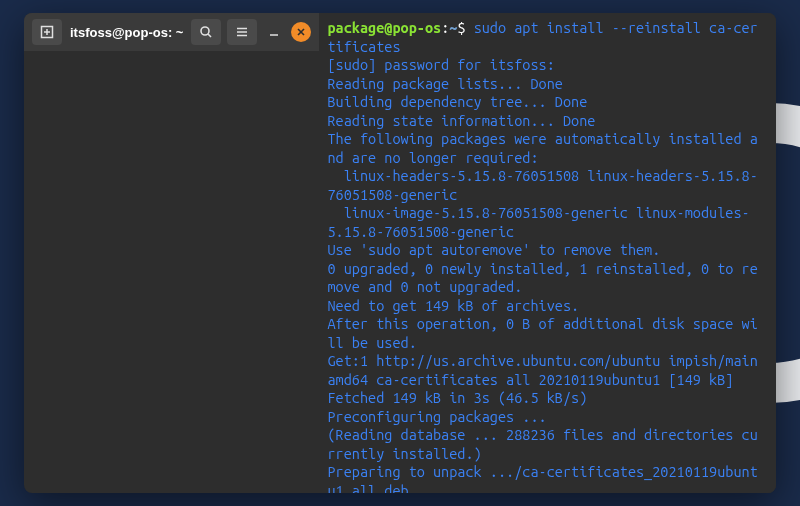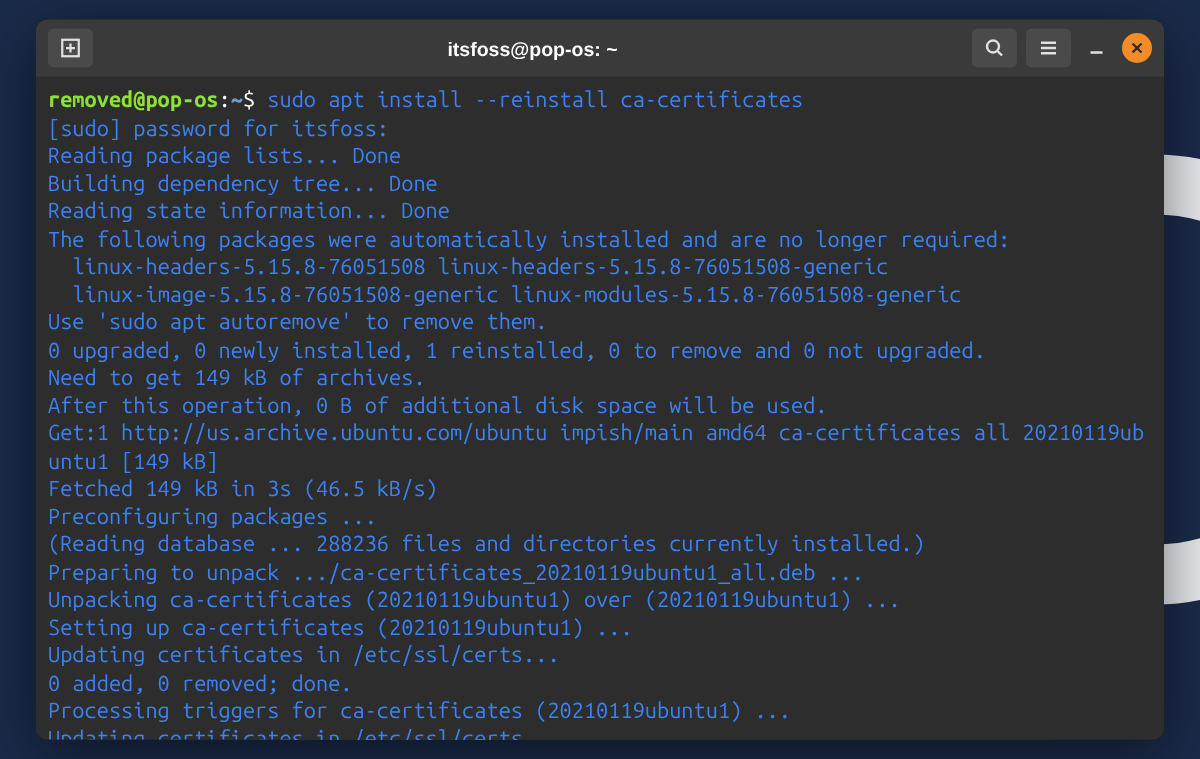--- a/index.html
+++ b/index.html
@@ -26,21 +26,21 @@
       opacity: 0.9;
     }
     .window {
       width: 752px;
       height: 480px;
       background: #2d2d2d;
       border-radius: 8px;
       overflow: hidden;
       box-shadow: 0 10px 40px rgba(0,0,0,0.5);
       display: flex;
-      flex-direction: column;
+      flex-direction: row;
       position: relative;
       z-index: 1;
     }
     .titlebar {
       height: 38px;
       background: #3a3a3a;
       display: flex;
       align-items: center;
       padding: 0 8px;
       gap: 8px;
@@ -144,21 +144,21 @@
       </div>
       <div class="win-close">
         <svg width="10" height="10" viewBox="0 0 10 10">
           <line x1="2" y1="2" x2="8" y2="8" stroke="currentColor" stroke-width="1.6"></line>
           <line x1="8" y1="2" x2="2" y2="8" stroke="currentColor" stroke-width="1.6"></line>
         </svg>
       </div>
     </div>
   </div>
 
-  <div class="terminal"><span class="prompt-user">removed@pop-os</span><span class="prompt-colon">:</span><span class="prompt-path">~</span><span class="prompt-colon">$ </span><span class="cmd">sudo apt install --reinstall ca-certificates</span>
+  <div class="terminal"><span class="prompt-user">package@pop-os</span><span class="prompt-colon">:</span><span class="prompt-path">~</span><span class="prompt-colon">$ </span><span class="cmd">sudo apt install --reinstall ca-certificates</span>
 <div class="out" id="output-lines">[sudo] password for itsfoss:
 Reading package lists... Done
 Building dependency tree... Done
 Reading state information... Done
 The following packages were automatically installed and are no longer required:
   linux-headers-5.15.8-76051508 linux-headers-5.15.8-76051508-generic
   linux-image-5.15.8-76051508-generic linux-modules-5.15.8-76051508-generic
 Use 'sudo apt autoremove' to remove them.
 0 upgraded, 0 newly installed, 1 reinstalled, 0 to remove and 0 not upgraded.
 Need to get 149 kB of archives.

